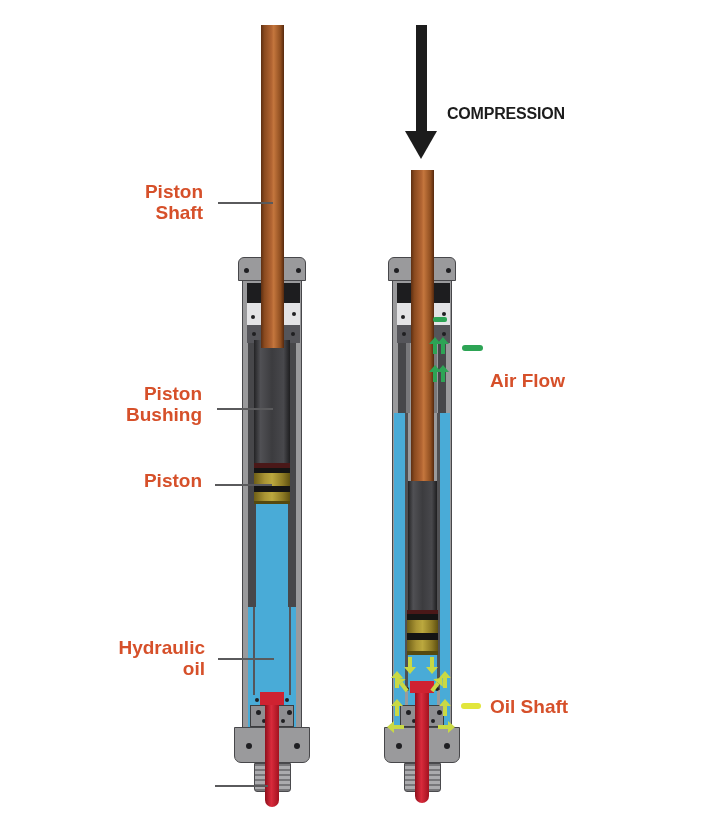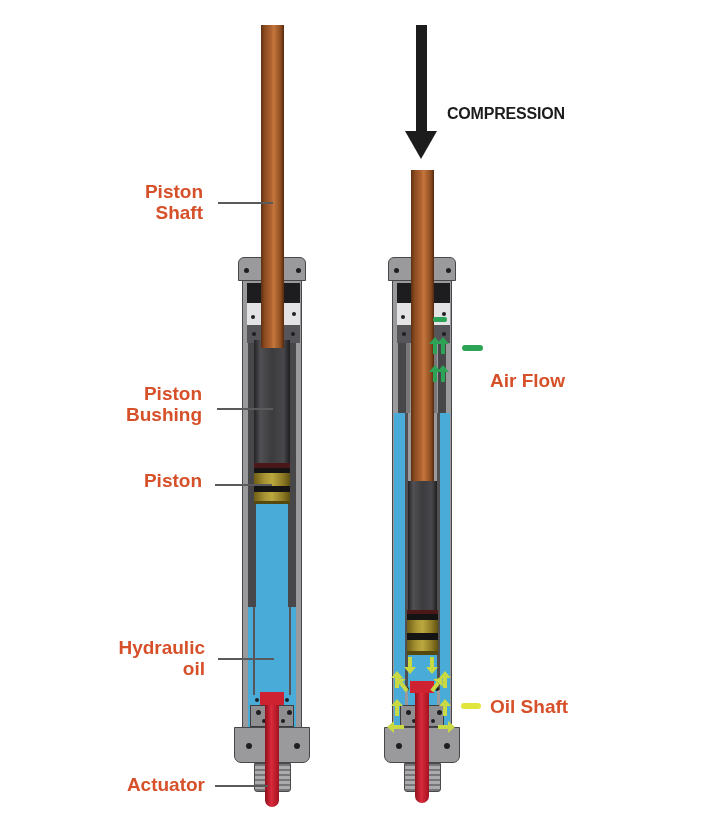--- a/index.html
+++ b/index.html
@@ -184,21 +184,20 @@
 Bushing</div>
   <div class="leader" style="left:217px;top:408px;width:56px;"></div>
 
   <div class="label" style="left:58px;top:470px;width:144px;text-align:right;">Piston</div>
   <div class="leader" style="left:215px;top:484px;width:57px;"></div>
 
   <div class="label" style="left:60px;top:637px;width:145px;text-align:right;">Hydraulic
 oil</div>
   <div class="leader" style="left:218px;top:658px;width:56px;"></div>
 
-  <div class="label" style="left:60px;top:774px;width:145px;text-align:right;">Actuator</div>
   <div class="leader" style="left:215px;top:785px;width:53px;"></div>
 
   <div class="comp-title" style="left:447px;top:105px;">COMPRESSION</div>
 
   <div class="el" style="left:462px;top:345px;width:21px;height:6px;background:#2da455;border-radius:3px;"></div>
   <div class="label" style="left:490px;top:337px;width:140px;text-align:left;margin-top:33px;">Air Flow</div>
 
   <div class="el" style="left:461px;top:703px;width:20px;height:6px;background:#e2e63c;border-radius:3px;"></div>
   <div class="label" style="left:490px;top:696px;width:140px;text-align:left;">Oil Shaft</div>
 

